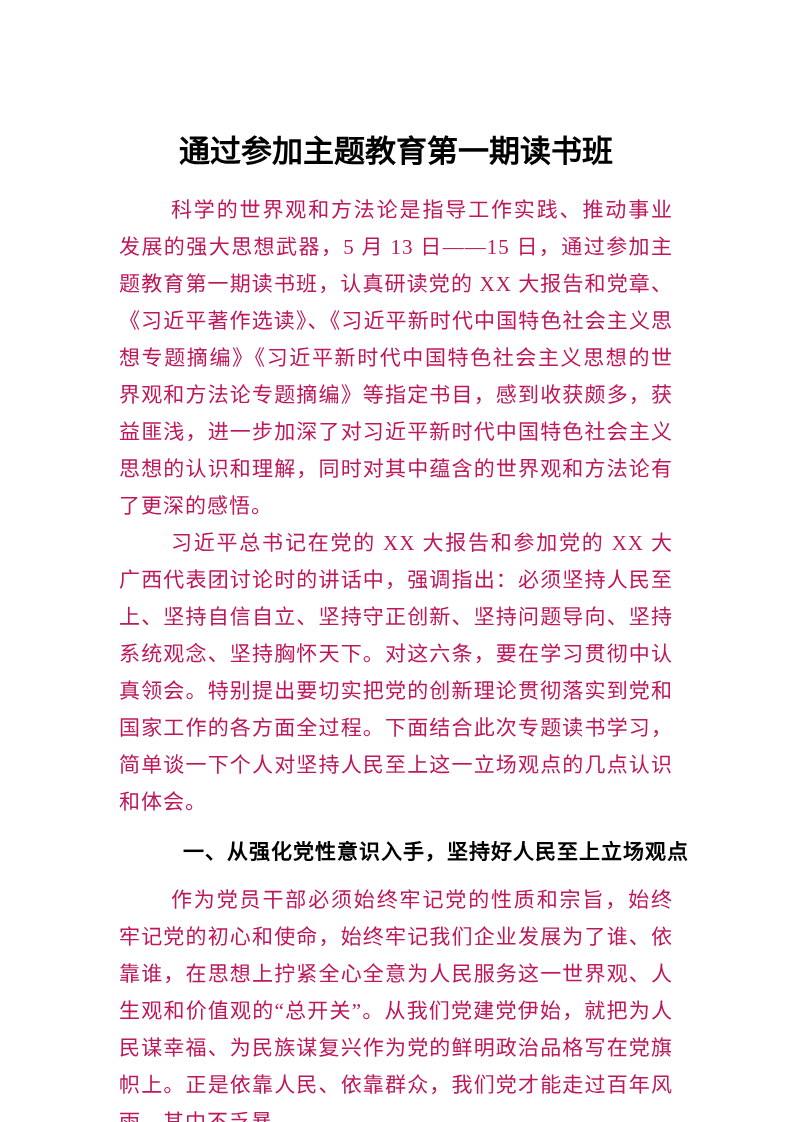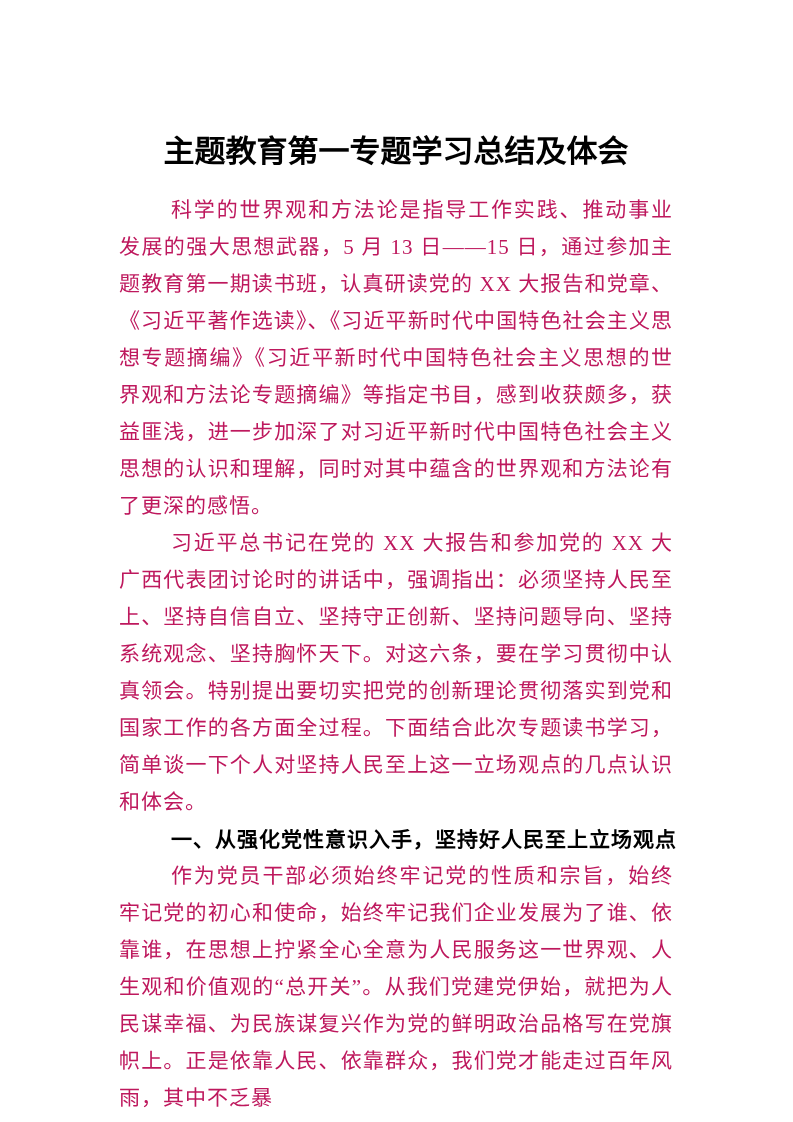--- a/index.html
+++ b/index.html
@@ -35,36 +35,36 @@
     margin: 0;
     font-size: 21px;
     line-height: 37px;
     letter-spacing: 1px;
     color: #be185d;
     text-align: justify;
     text-justify: inter-ideograph;
     text-indent: 52px;
   }
   .section-heading {
-    margin: 0;
+    margin: 12px;
     font-family: "Liberation Sans", sans-serif;
     font-weight: 700;
     font-size: 21px;
     line-height: 37px;
     letter-spacing: 1px;
     color: #000000;
     text-align: justify;
     text-indent: 52px;
     white-space: nowrap;
   }
 </style>
 </head>
 <body>
 
 <div class="page">
   <div class="doc">
-    <h1 class="doc-title">主题教育第一专题学习总结及体会</h1>
+    <h1 class="doc-title">通过参加主题教育第一期读书班</h1>
     <p class="para">科学的世界观和方法论是指导工作实践、推动事业发展的强大思想武器，5 月 13 日——15 日，通过参加主题教育第一期读书班，认真研读党的 XX 大报告和党章、《习近平著作选读》、《习近平新时代中国特色社会主义思想专题摘编》《习近平新时代中国特色社会主义思想的世界观和方法论专题摘编》等指定书目，感到收获颇多，获益匪浅，进一步加深了对习近平新时代中国特色社会主义思想的认识和理解，同时对其中蕴含的世界观和方法论有了更深的感悟。</p>
     <p class="para">习近平总书记在党的 XX 大报告和参加党的 XX 大广西代表团讨论时的讲话中，强调指出：必须坚持人民至上、坚持自信自立、坚持守正创新、坚持问题导向、坚持系统观念、坚持胸怀天下。对这六条，要在学习贯彻中认真领会。特别提出要切实把党的创新理论贯彻落实到党和国家工作的各方面全过程。下面结合此次专题读书学习，简单谈一下个人对坚持人民至上这一立场观点的几点认识和体会。</p>
     <h2 class="section-heading">一、从强化党性意识入手，坚持好人民至上立场观点</h2>
     <p class="para">作为党员干部必须始终牢记党的性质和宗旨，始终牢记党的初心和使命，始终牢记我们企业发展为了谁、依靠谁，在思想上拧紧全心全意为人民服务这一世界观、人生观和价值观的“总开关”。从我们党建党伊始，就把为人民谋幸福、为民族谋复兴作为党的鲜明政治品格写在党旗帜上。正是依靠人民、依靠群众，我们党才能走过百年风雨，其中不乏暴</p>
   </div>
 </div>
 
 </body></html>

